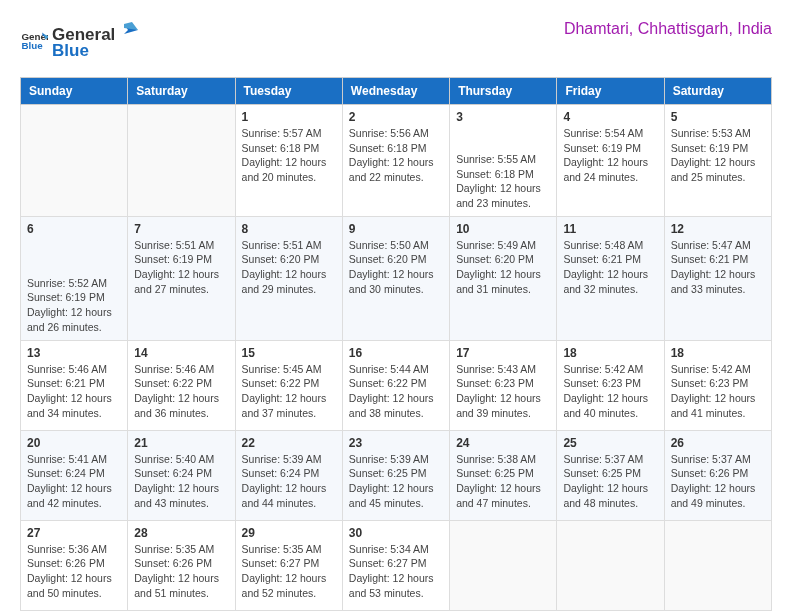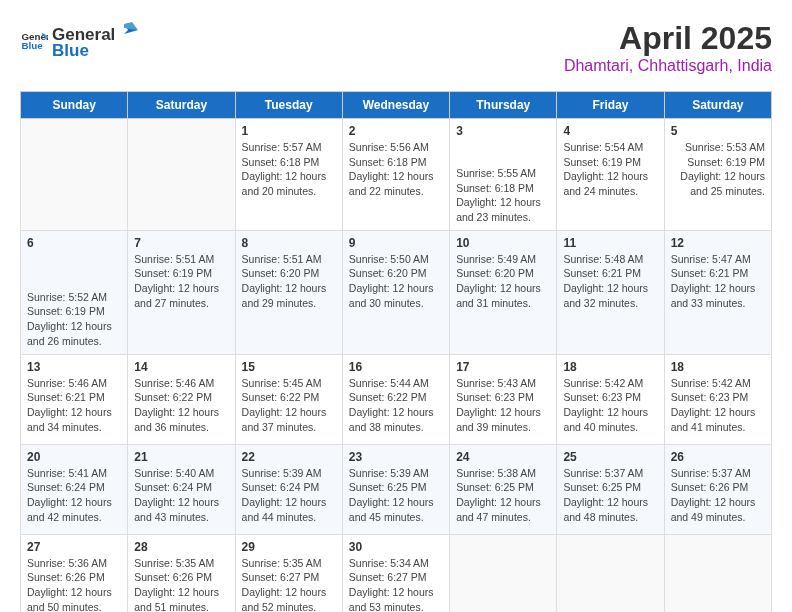--- a/index.html
+++ b/index.html
@@ -38,21 +38,21 @@
       color: #a21caf;
     }
     .calendar {
       width: 100%;
       border-collapse: collapse;
       font-size: 11px;
     }
     .calendar th {
       background: #1a6fc4;
       color: #fff;
-      text-align: center;
+      text-align: left;
       padding: 6px 8px;
       font-size: 12px;
       font-weight: bold;
       border: 1px solid #ccc;
     }
     .calendar td {
       vertical-align: top;
       padding: 5px 6px;
       border: 1px solid #ddd;
       width: calc(100% / 7);
@@ -94,21 +94,20 @@
         <span style="font-size:17px; font-weight:bold; color:#333;">General</span>
         <svg width="22" height="20" viewBox="0 0 22 20" style="margin: 0 1px;">
           <polygon points="8,4 22,10 8,14 12,10" fill="#1a6fc4"></polygon>
           <polygon points="8,4 16,2 22,10 8,8" fill="#4a9fd4"></polygon>
         </svg>
       </div>
       <div style="font-size:17px; font-weight:bold; color:#1a6fc4; margin-top:-4px;">Blue</div>
     </div>
   </div>
   <div class="title-area">
-    <div class="main-title">April 2025</div>
     <div class="subtitle">Dhamtari, Chhattisgarh, India</div>
   </div>
 </div>
 
 <table class="calendar">
   <thead>
     <tr>
     <th>Sunday</th>
         <th>Saturday</th>
         <th>Tuesday</th>
@@ -141,21 +140,21 @@
 Daylight: 12 hours and 23 minutes.</div>
         </td>
         <td>
           <div class="day-number">4</div>
           <div class="day-info" style="white-space: pre-line;">Sunrise: 5:54 AM
 Sunset: 6:19 PM
 Daylight: 12 hours and 24 minutes.</div>
         </td>
         <td>
           <div class="day-number">5</div>
-          <div class="day-info" style="white-space: pre-line; text-align: right;">Sunrise: 5:53 AM
+          <div class="day-info" style="white-space: pre-line;">Sunrise: 5:53 AM
 Sunset: 6:19 PM
 Daylight: 12 hours and 25 minutes.</div>
         </td>
       </tr>
       <tr>
         <td>
           <div class="day-number">6</div>
           <div class="day-info" style="white-space: pre-line; margin-top: 40px;">Sunrise: 5:52 AM
 Sunset: 6:19 PM
 Daylight: 12 hours and 26 minutes.</div>

